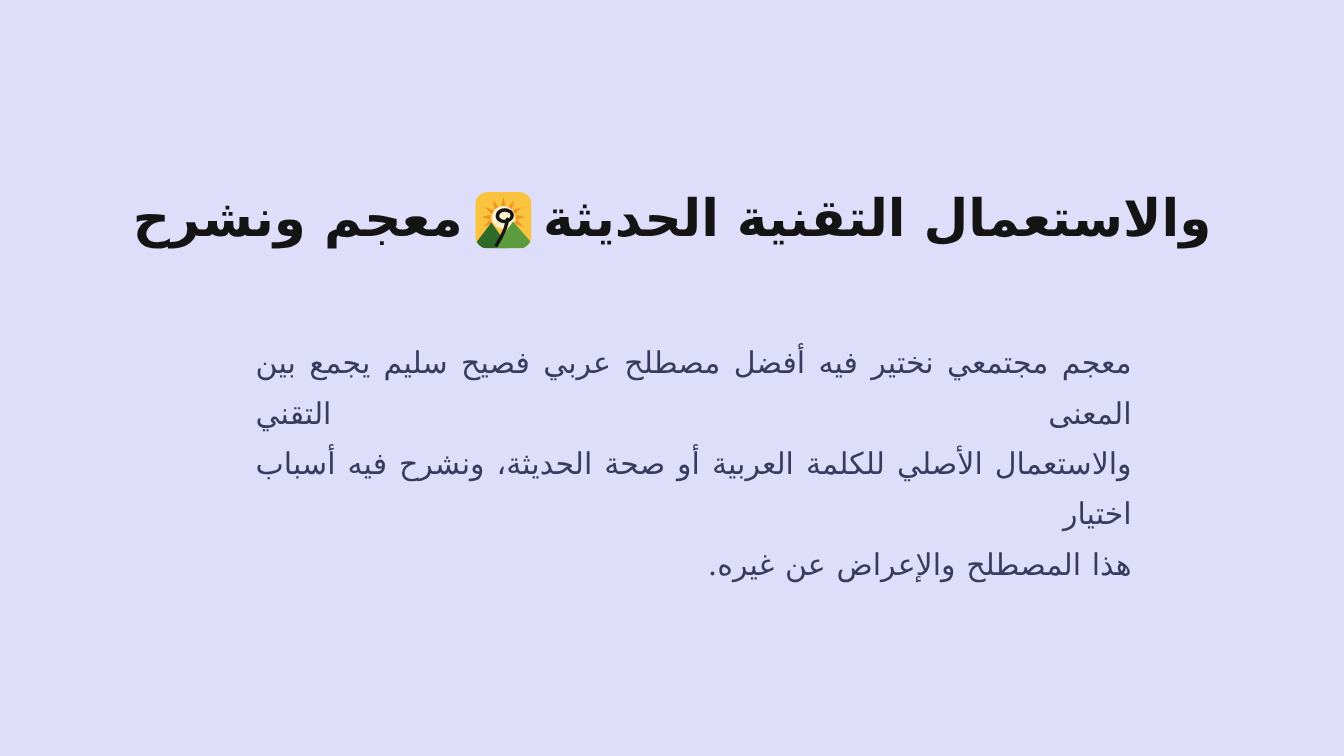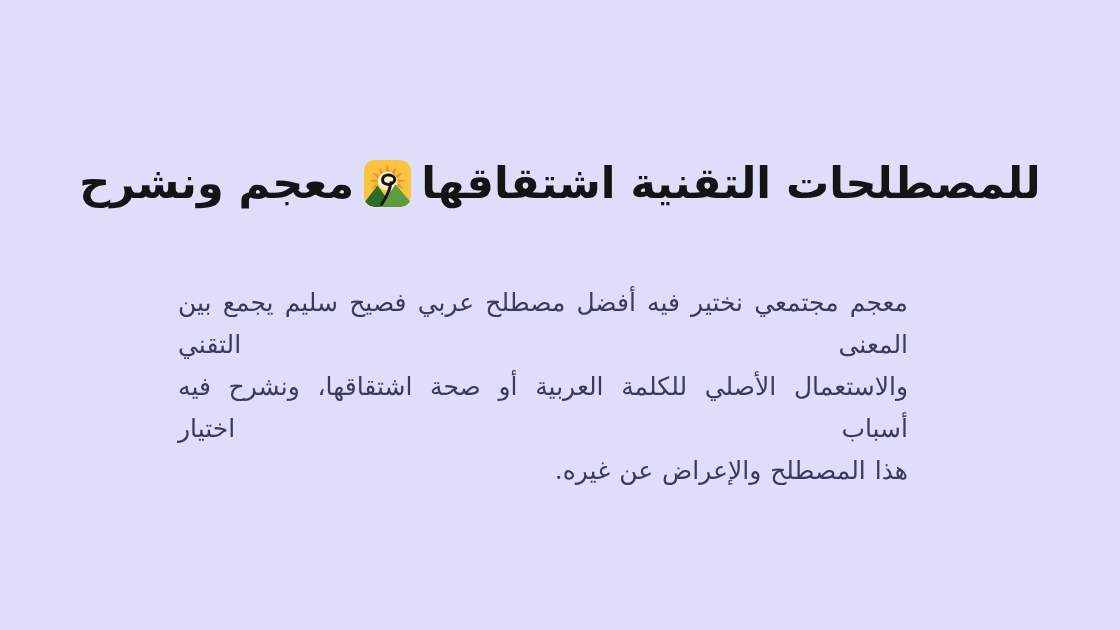--- a/index.html
+++ b/index.html
@@ -62,21 +62,21 @@
     position:relative;
     vertical-align:middle;
     line-height:0;
   }
   .logo-badge svg { display:block; width:47px; height:47px; }
 
   
   .desc-block {
     position:absolute;
     top:282px;
-    right:212px;
+    right:177px;
     width:730px;
     direction:rtl;
     text-align:right;
   }
 
   .desc-text {
     font-family:"DejaVu Serif", serif;
     font-size:25px;
     font-weight:400;
     color:#3a3a5e;
@@ -98,21 +98,21 @@
   }
 </style>
 </head>
 <body style="background: rgb(222, 222, 251);">
 
 <div id="page-root">
 
   <div class="title-block">
     <h1 class="title-text" style="color: rgb(20, 20, 20);">
 
-      <span class="title-seg">للمصطلحات التقنية اشتقاقها</span>
+      <span class="title-seg">والاستعمال التقنية الحديثة</span>
 
       <span class="logo-badge" role="img" aria-label="شعار يسمو">
         <svg viewBox="0 0 47 47" xmlns="http://www.w3.org/2000/svg">
           <defs>
             <clipPath id="badgeClip">
               <rect x="0" y="0" width="47" height="47" rx="10" ry="10"></rect>
             </clipPath>
           </defs>
           <g clip-path="url(#badgeClip)">
 
@@ -149,18 +149,18 @@
       </span>
 
       <span class="title-seg">معجم ونشرح</span>
 
     </h1>
   </div>
 
   <div class="desc-block">
     <p class="desc-text" style="color: rgb(58, 58, 94);">
       <span class="desc-line line-justify">معجم مجتمعي نختير فيه أفضل مصطلح عربي فصيح سليم يجمع بين المعنى التقني</span>
-      <span class="desc-line line-justify">والاستعمال الأصلي للكلمة العربية أو صحة اشتقاقها، ونشرح فيه أسباب اختيار</span>
+      <span class="desc-line line-justify">والاستعمال الأصلي للكلمة العربية أو صحة الحديثة، ونشرح فيه أسباب اختيار</span>
       <span class="desc-line line-last">هذا المصطلح والإعراض عن غيره.</span>
     </p>
   </div>
 
 </div>
 
 </body></html>

